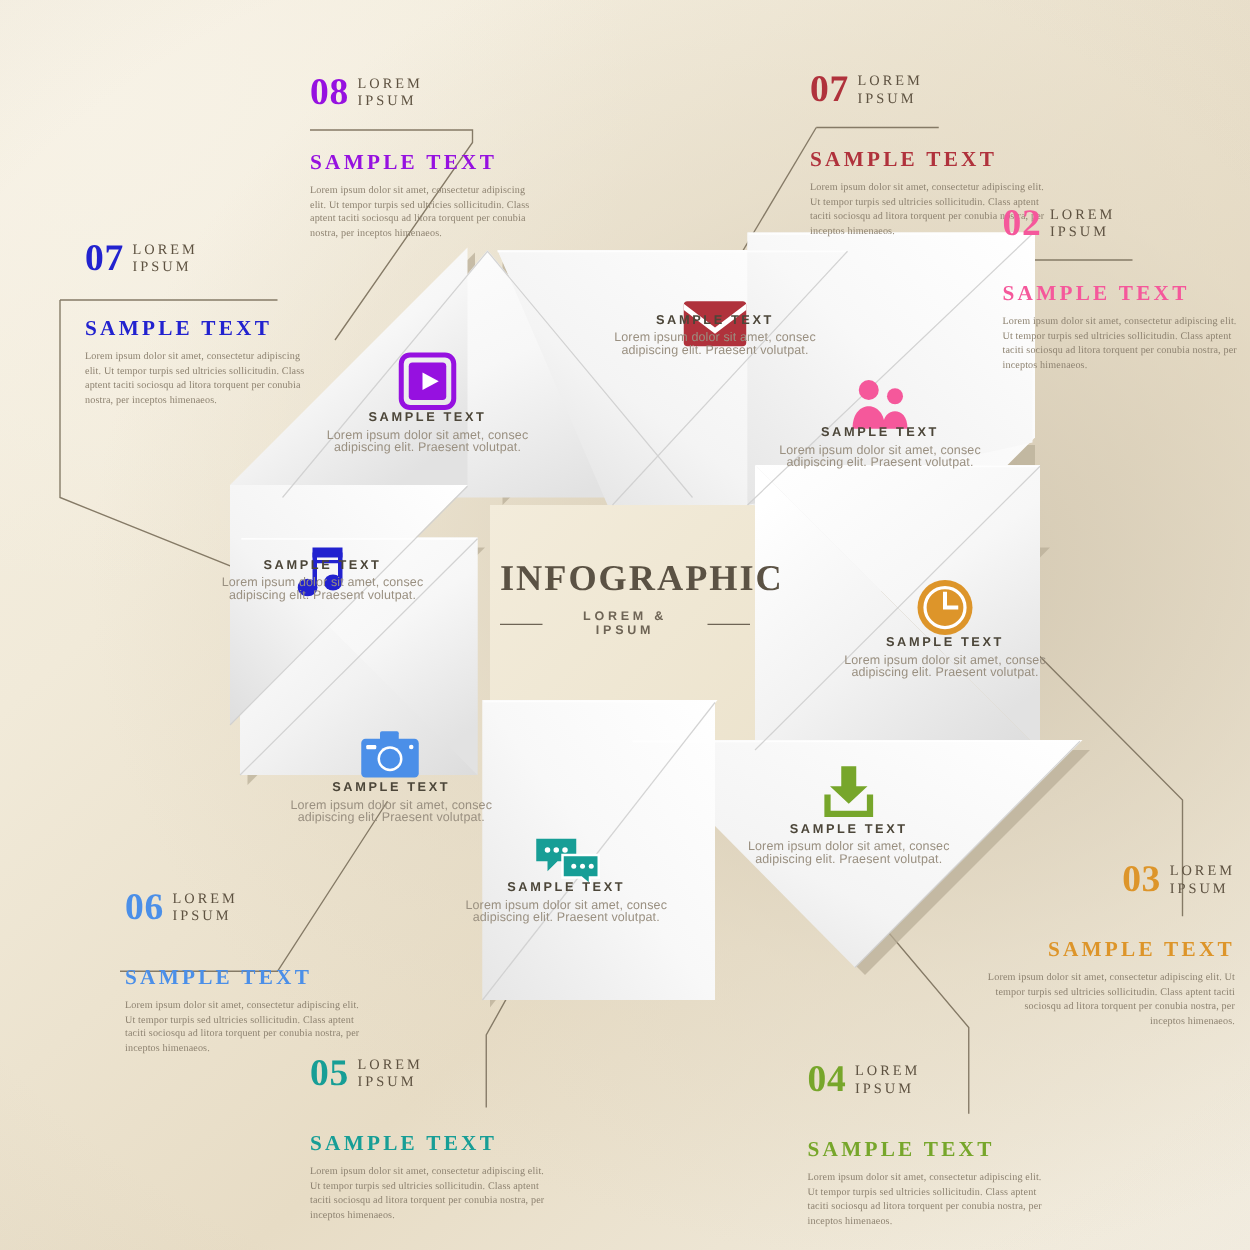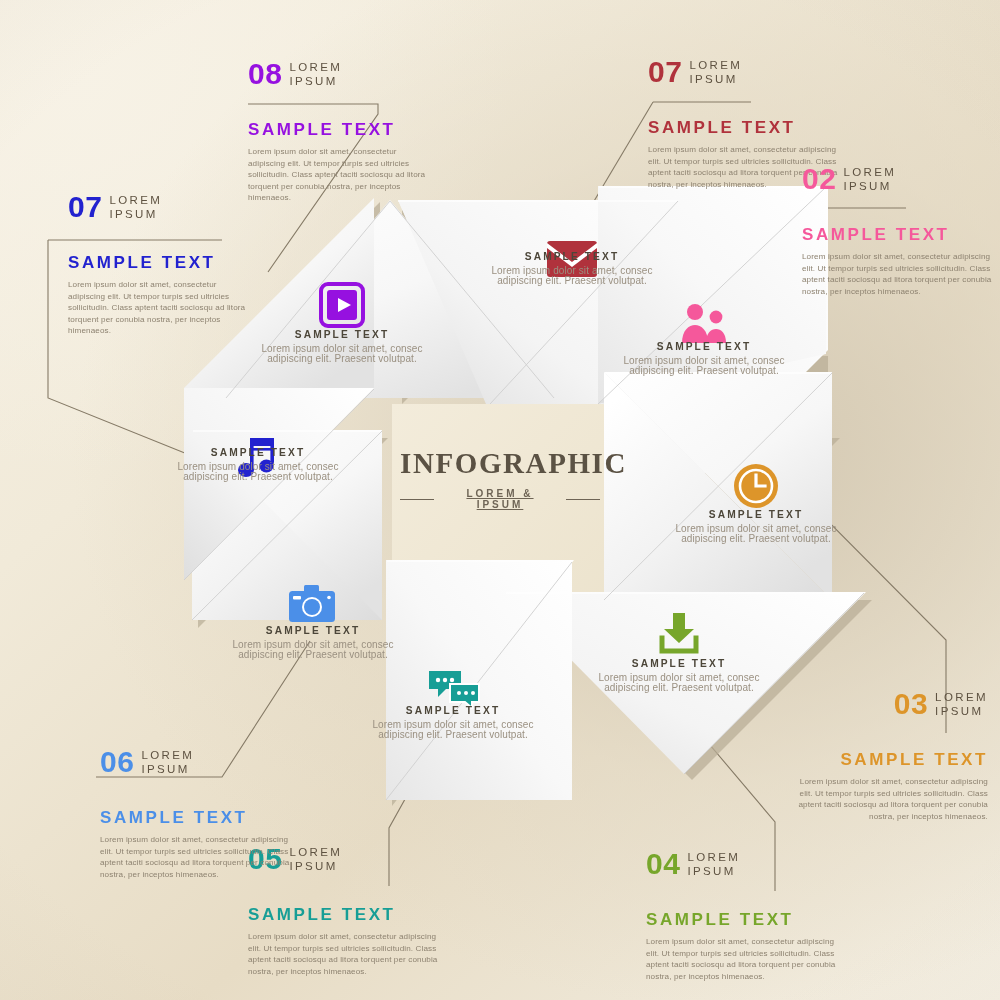--- a/index.html
+++ b/index.html
@@ -14,21 +14,21 @@
   .bg{position:absolute;inset:0;
       background:
         radial-gradient(ellipse 900px 760px at 72% 46%, rgba(209,198,176,.92) 0%, rgba(226,216,195,.55) 42%, rgba(240,232,214,0) 72%),
         radial-gradient(ellipse 620px 560px at 8% 8%, rgba(247,242,230,.95) 0%, rgba(244,237,223,0) 70%),
         linear-gradient(138deg,#f6f1e4 0%,#f1ead9 30%,#e7dcc5 62%,#efe8d8 86%,#f4efe3 100%);
   }
   .bg-vig{position:absolute;inset:0;
       background:radial-gradient(ellipse 1150px 1000px at 50% 50%, rgba(255,255,255,0) 55%, rgba(180,166,140,.20) 100%);}
 
   
-  .callout{position:absolute;}
+  .callout{position:absolute;font-family:Liberation Serif, serif;}
   .co-head{display:flex;align-items:flex-start;}
   .co-num{font-size:30px;font-weight:700;letter-spacing:.5px;line-height:28px;}
   .co-li{margin-left:7px;font-size:11.5px;line-height:13.5px;letter-spacing:2.4px;color:#5e5241;padding-top:1px;}
   .co-rule{height:0;border-top:1px solid #8b7f6b;margin-top:7px;}
   .co-title{font-size:17px;font-weight:700;letter-spacing:2.6px;margin-top:11px;}
   .co-body{font-size:8.1px;line-height:11.6px;color:#8d8270;margin-top:6px;letter-spacing:.12px;}
   .align-r .co-head{justify-content:flex-end;}
   .align-r .co-title,.align-r .co-body{text-align:right;}
 
   
@@ -40,21 +40,21 @@
   .panel-lbl{position:absolute;text-align:center;width:190px;}
   .panel-lbl .t{font-size:10.2px;font-weight:700;letter-spacing:2.1px;color:#4c4639;}
   .panel-lbl .d{font-size:10px;line-height:10px;color:#9a9display;color:#9a9081;margin-top:4px;letter-spacing:.1px;}
   .icon{position:absolute;}
 
   
   .center{position:absolute;text-align:center;}
   .c-t1{font-family:"Liberation Serif", serif;font-size:29px;font-weight:700;color:#5b5244;letter-spacing:1.6px;line-height:31px;}
   .c-sub{display:flex;align-items:center;justify-content:center;margin-top:9px;}
   .c-sub .ln{width:36px;height:0;border-top:1px solid #6e6455;}
-  .c-sub .tx{font-size:10px;letter-spacing:3px;color:#6e6455;margin:0 9px;font-weight:700;text-decoration:underline;}
+  .c-sub .tx{font-size:10px;letter-spacing:3px;color:#6e6455;margin:0 9px;font-weight:700;}
   .c-d{font-size:9.6px;line-height:13.5px;color:#867c6c;margin-top:9px;}
 </style>
 </head>
 <body>
 
 <div id="stage">
 
   <div class="bg"></div>
   <div class="bg-vig"></div>
 
@@ -321,21 +321,21 @@
       <span class="co-num" style="color:#179e96">05</span>
       <span class="co-li">
         <span>LOREM</span><br><span>IPSUM</span>
       </span>
     </div>
     <div class="co-rule" style="width:0"></div>
     <div class="co-title" style="color:#179e96;margin-top:24px">SAMPLE TEXT</div>
     <div class="co-body" style="width:196px">Lorem ipsum dolor sit amet, consectetur adipiscing elit. Ut tempor turpis sed ultricies sollicitudin. Class aptent taciti sociosqu ad litora torquent per conubia nostra, per inceptos himenaeos.</div>
   </div>
 
-  <div class="callout" style="left:100px;top:748px;width:200px">
+  <div class="callout" style="left:100px;top:712px;width:200px">
     <div class="co-head">
       <span class="co-num" style="color:#4b8fe8">06</span>
       <span class="co-li">
         <span>LOREM</span><br><span>IPSUM</span>
       </span>
     </div>
     <div class="co-rule" style="width:0"></div>
     <div class="co-title" style="color:#4b8fe8;margin-top:24px">SAMPLE TEXT</div>
     <div class="co-body" style="width:196px">Lorem ipsum dolor sit amet, consectetur adipiscing elit. Ut tempor turpis sed ultricies sollicitudin. Class aptent taciti sociosqu ad litora torquent per conubia nostra, per inceptos himenaeos.</div>
   </div>

